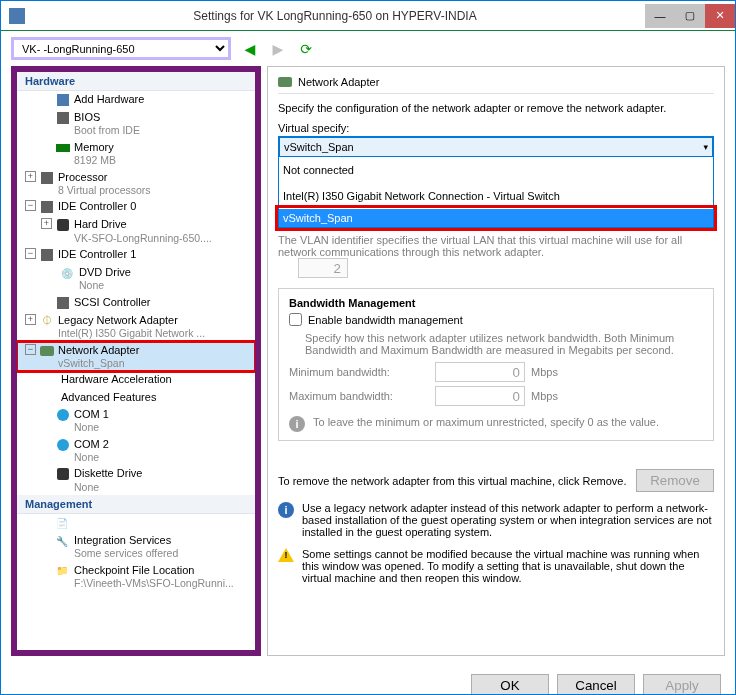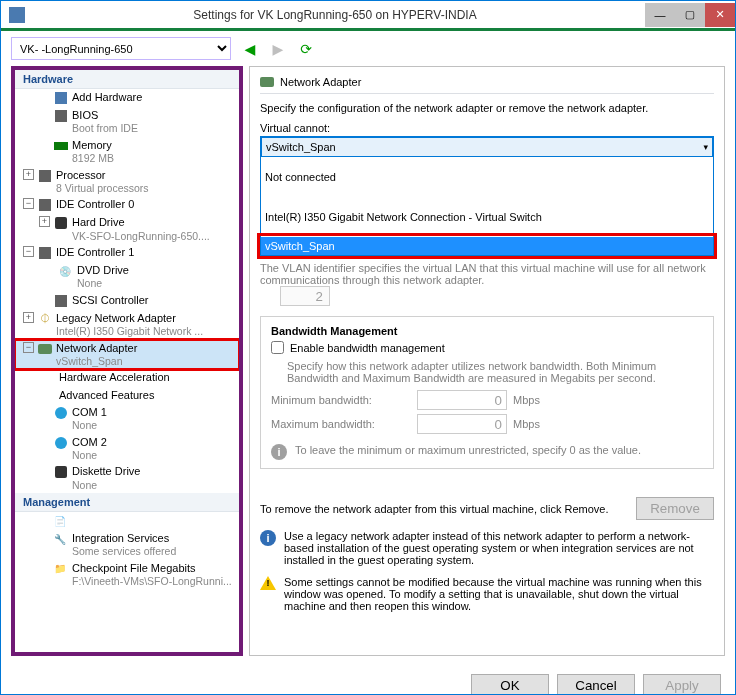--- a/index.html
+++ b/index.html
@@ -1,52 +1,52 @@
 <!DOCTYPE html>
 <html><head>
 <meta charset="utf-8">
 <style>
 * { box-sizing: border-box; margin: 0; padding: 0; }
 body { font-family: "Segoe UI", Tahoma, sans-serif; font-size: 11px; background: #fff; width: 736px; height: 695px; overflow: hidden; border: 1px solid #0078d7; }
-.titlebar { background: #fff; height: 30px; display: flex; align-items: center; border-bottom: 3px solid #15803d; justify-content: flex-end; }
+.titlebar { background: #fff; height: 30px; display: flex; align-items: center; border-bottom: 1px solid #15803d; justify-content: flex-end; }
 .title-icon { width: 16px; height: 16px; margin-left: 8px; }
 .title-text { flex: 1; text-align: center; font-size: 12px; color: #333; }
 .win-btns { display: flex; }
 .win-btn { width: 30px; height: 24px; display: flex; align-items: center; justify-content: center; font-size: 11px; cursor: pointer; }
 .win-min { background: #c4c4c4; }
 .win-max { background: #c4c4c4; }
 .win-close { background: #c75050; color: #fff; }
 .toolbar { display: flex; align-items: center; padding: 6px 10px; gap: 10px; }
-.vm-select { width: 220px; height: 23px; border: 1px solid #c4b5fd; background: #fff; font-size: 11px; padding: 0 4px; }
+.vm-select { width: 220px; height: 23px; border: 3px solid #c4b5fd; background: #fff; font-size: 11px; padding: 0 4px; }
 .nav-btn { width: 18px; height: 18px; display: inline-flex; align-items: center; justify-content: center; cursor: pointer; }
 .arrow-left { color: #009b00; font-size: 14px; }
 .arrow-right { color: #bfbfbf; font-size: 14px; }
 .refresh { color: #009b00; font-size: 14px; }
 .content { display: flex; padding: 0 10px 10px 10px; height: 600px; gap: 6px; }
-.sidebar { width: 232px; border: 4px solid #701a75; background: #fff; overflow-y: scroll; }
+.sidebar { width: 250px; border: 6px solid #701a75; background: #fff; overflow-y: scroll; }
 .section-head { background: #f0f4f8; color: #1e4e8e; font-weight: 600; padding: 3px 8px; border-bottom: 1px solid #dfe5eb; }
 .tree-item { padding: 2px 4px 2px 8px; display: flex; align-items: flex-start; gap: 4px; cursor: pointer; }
 .tree-item.indent1 { padding-left: 24px; }
 .tree-item.indent2 { padding-left: 44px; }
 .tree-item.selected { background: #cce4f7; }
 .expander { width: 11px; height: 11px; border: 1px solid #888; display: inline-flex; align-items: center; justify-content: center; font-size: 9px; line-height: 1; color: #555; }
 .expander.empty { border: none; }
 .tree-ico { width: 14px; height: 14px; display: inline-flex; align-items: center; justify-content: center; font-size: 10px; }
 .tree-txt { display: flex; flex-direction: column; line-height: 1.2; }
 .tree-sub { color: #888; font-size: 10.5px; }
 .highlight-box { outline: 3px solid #e60000; outline-offset: -1px; }
 .main { flex: 1; border: 1px solid #c0c0c0; padding: 8px 10px; overflow-y: auto; background: #fff; }
 .main-head { display: flex; align-items: center; gap: 6px; padding-bottom: 4px; border-bottom: 1px solid #dcdfe4; margin-bottom: 8px; }
 .main-desc { margin-bottom: 8px; }
 .lbl { margin-bottom: 2px; }
 .dropdown { border: 1px solid #0078d7; width: 100%; position: relative; }
 .dropdown-sel { background: #e5f1fb; border: 1px solid #0078d7; height: 20px; display: flex; align-items: center; padding: 0 4px; justify-content: space-between; }
 .dropdown-sel .caret { font-size: 9px; }
 .dropdown-list { background: #fff; }
-.dd-item { padding: 14px 4px; cursor: pointer; }
+.dd-item { padding: 7px 4px; cursor: pointer; }
 .dd-item.sel { background: #1e90ff; color: #fff; }
 .dd-item.sel.highlight-box { outline-offset: 1px; padding: 3px 4px; }
 .fieldset { border: 1px solid #d0d0d0; padding: 8px 10px; margin-top: 10px; }
 .field-row { display: flex; align-items: center; gap: 6px; margin: 4px 0; }
 .num-input { width: 90px; height: 20px; border: 1px solid #ccc; text-align: right; padding: 0 4px; color: #a0a0a0; background: #fff; }
 .dim-text { color: #808080; }
 .remove-row { display: flex; justify-content: space-between; align-items: center; margin-top: 28px; }
 .btn { width: 78px; height: 23px; border: 1px solid #adadad; background: #e1e1e1; cursor: pointer; }
 .btn.dis { color: #a0a0a0; cursor: default; }
 .info-row { display: flex; gap: 8px; margin-top: 10px; }
@@ -239,35 +239,35 @@
         <span class="tree-ico">🔧</span>
         <span class="tree-txt">
           <span>Integration Services</span>
           <span class="tree-sub">Some services offered</span>
         </span>
       </div>
     <div class="tree-item indent1">
         <span class="expander empty"></span>
         <span class="tree-ico">📁</span>
         <span class="tree-txt">
-          <span>Checkpoint File Megabits</span>
+          <span>Checkpoint File Location</span>
           <span class="tree-sub">F:\Vineeth-VMs\SFO-LongRunni...</span>
         </span>
       </div>
   </div>
 
   <div class="main">
     <div class="main-head">
         <span class="tree-ico">
           <span class="ico-nic"></span>
         </span>
         <span>Network Adapter</span>
       </div>
     <div class="main-desc">Specify the configuration of the network adapter or remove the network adapter.</div>
-    <div class="lbl">Virtual cannot:</div>
+    <div class="lbl">Virtual specify:</div>
     <div class="dropdown">
       <div class="dropdown-sel">
           <span>vSwitch_Span</span>
           <span class="caret">▾</span>
         </div>
       <div class="dropdown-list">
         <div class="dd-item">Not connected</div>
         <div class="dd-item">Intel(R) I350 Gigabit Network Connection - Virtual Switch</div>
         <div class="dd-item sel highlight-box">vSwitch_Span</div>
       </div>

